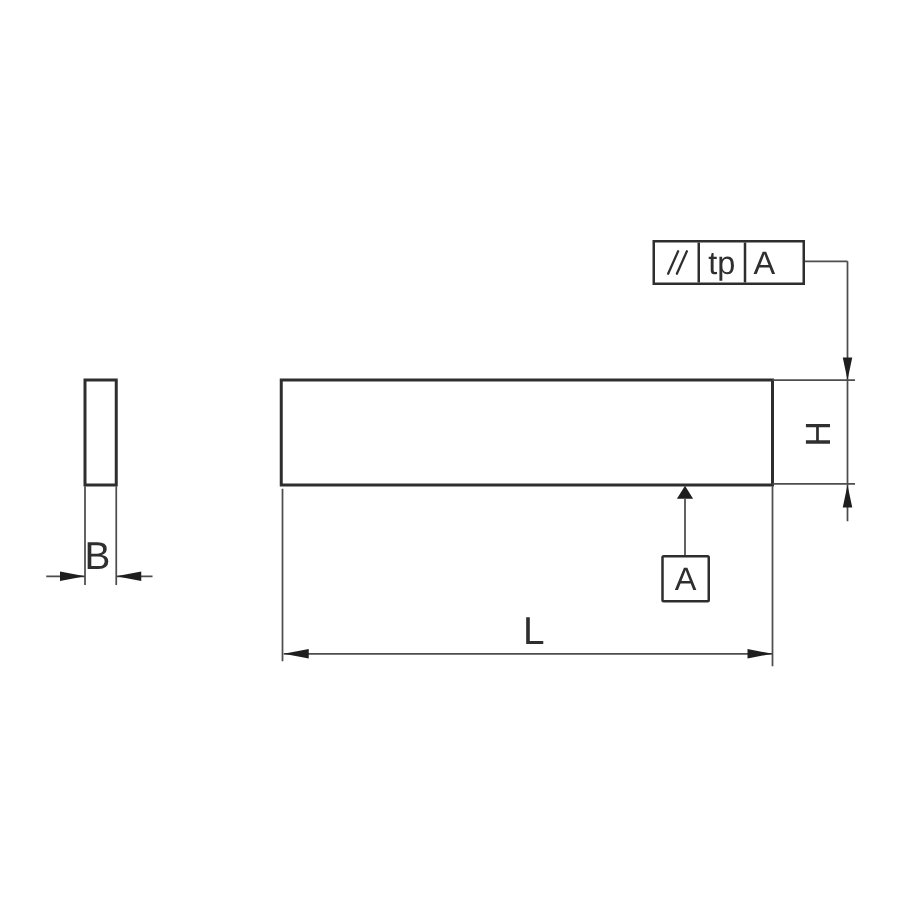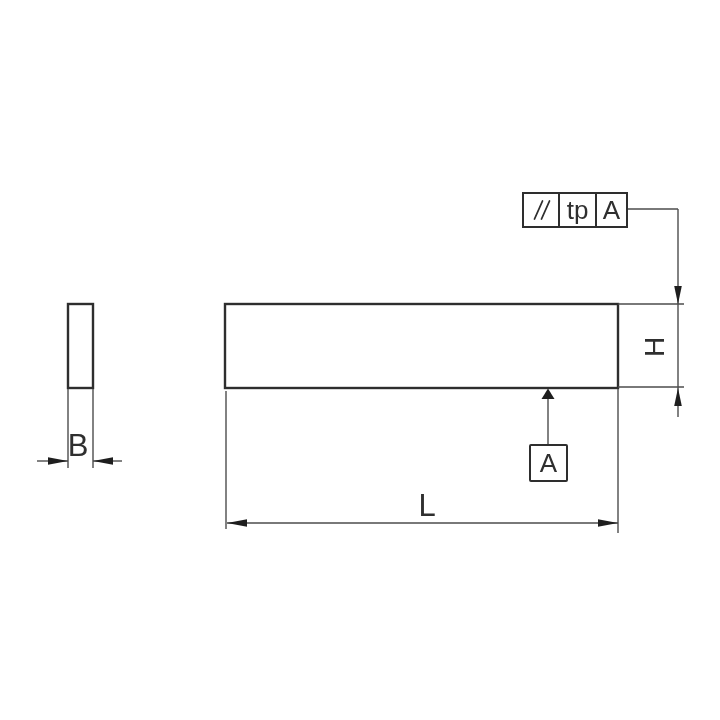--- a/index.html
+++ b/index.html
@@ -19,21 +19,21 @@
   .arrowhead{fill:var(--arrow);stroke:none;}
   .datum-tri{fill:var(--arrow);stroke:none;}
   
   .dim-label{
     position:absolute;transform:translate(-50%,-50%);
     font-size:31px;line-height:1;color:var(--text);white-space:nowrap;
   }
   .dim-label.rot{transform:translate(-50%,-50%) rotate(-90deg);font-size:28px;}
   
   .fcf{
-    position:absolute;left:522px;top:192px;width:106px;height:36px;
+    position:absolute;left:522px;top:192px;width:122px;height:36px;
     box-sizing:border-box;border:2px solid var(--outline);
     display:flex;background:var(--background);
   }
   .fcf-cell{
     box-sizing:border-box;display:flex;align-items:center;justify-content:center;
     font-size:26px;color:var(--text);height:100%;
   }
   .fcf-cell + .fcf-cell{border-left:2px solid var(--outline);}
   .fcf-cell.c1{width:34px;}
   .fcf-cell.c2{width:37px;}

